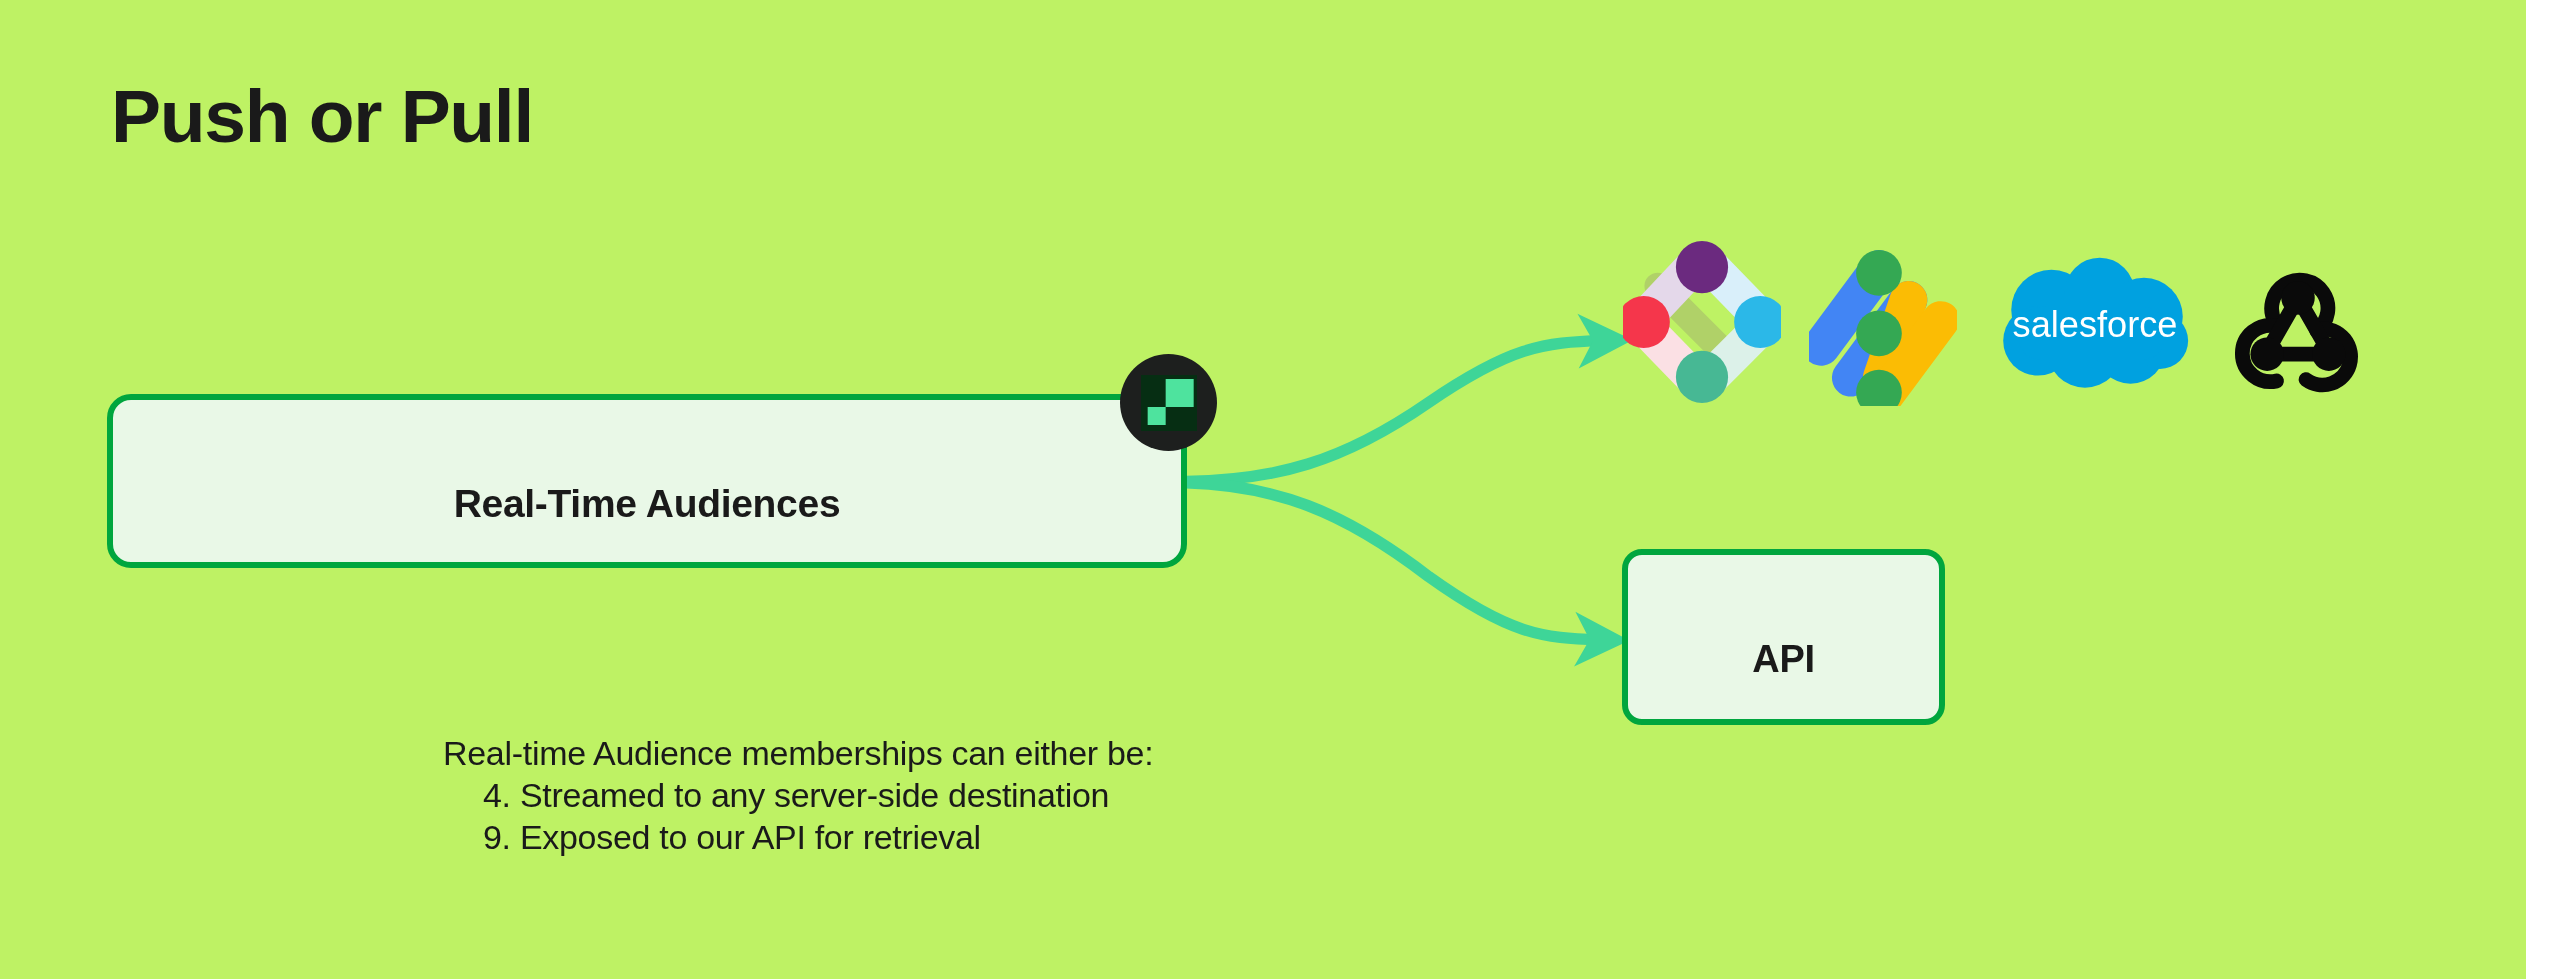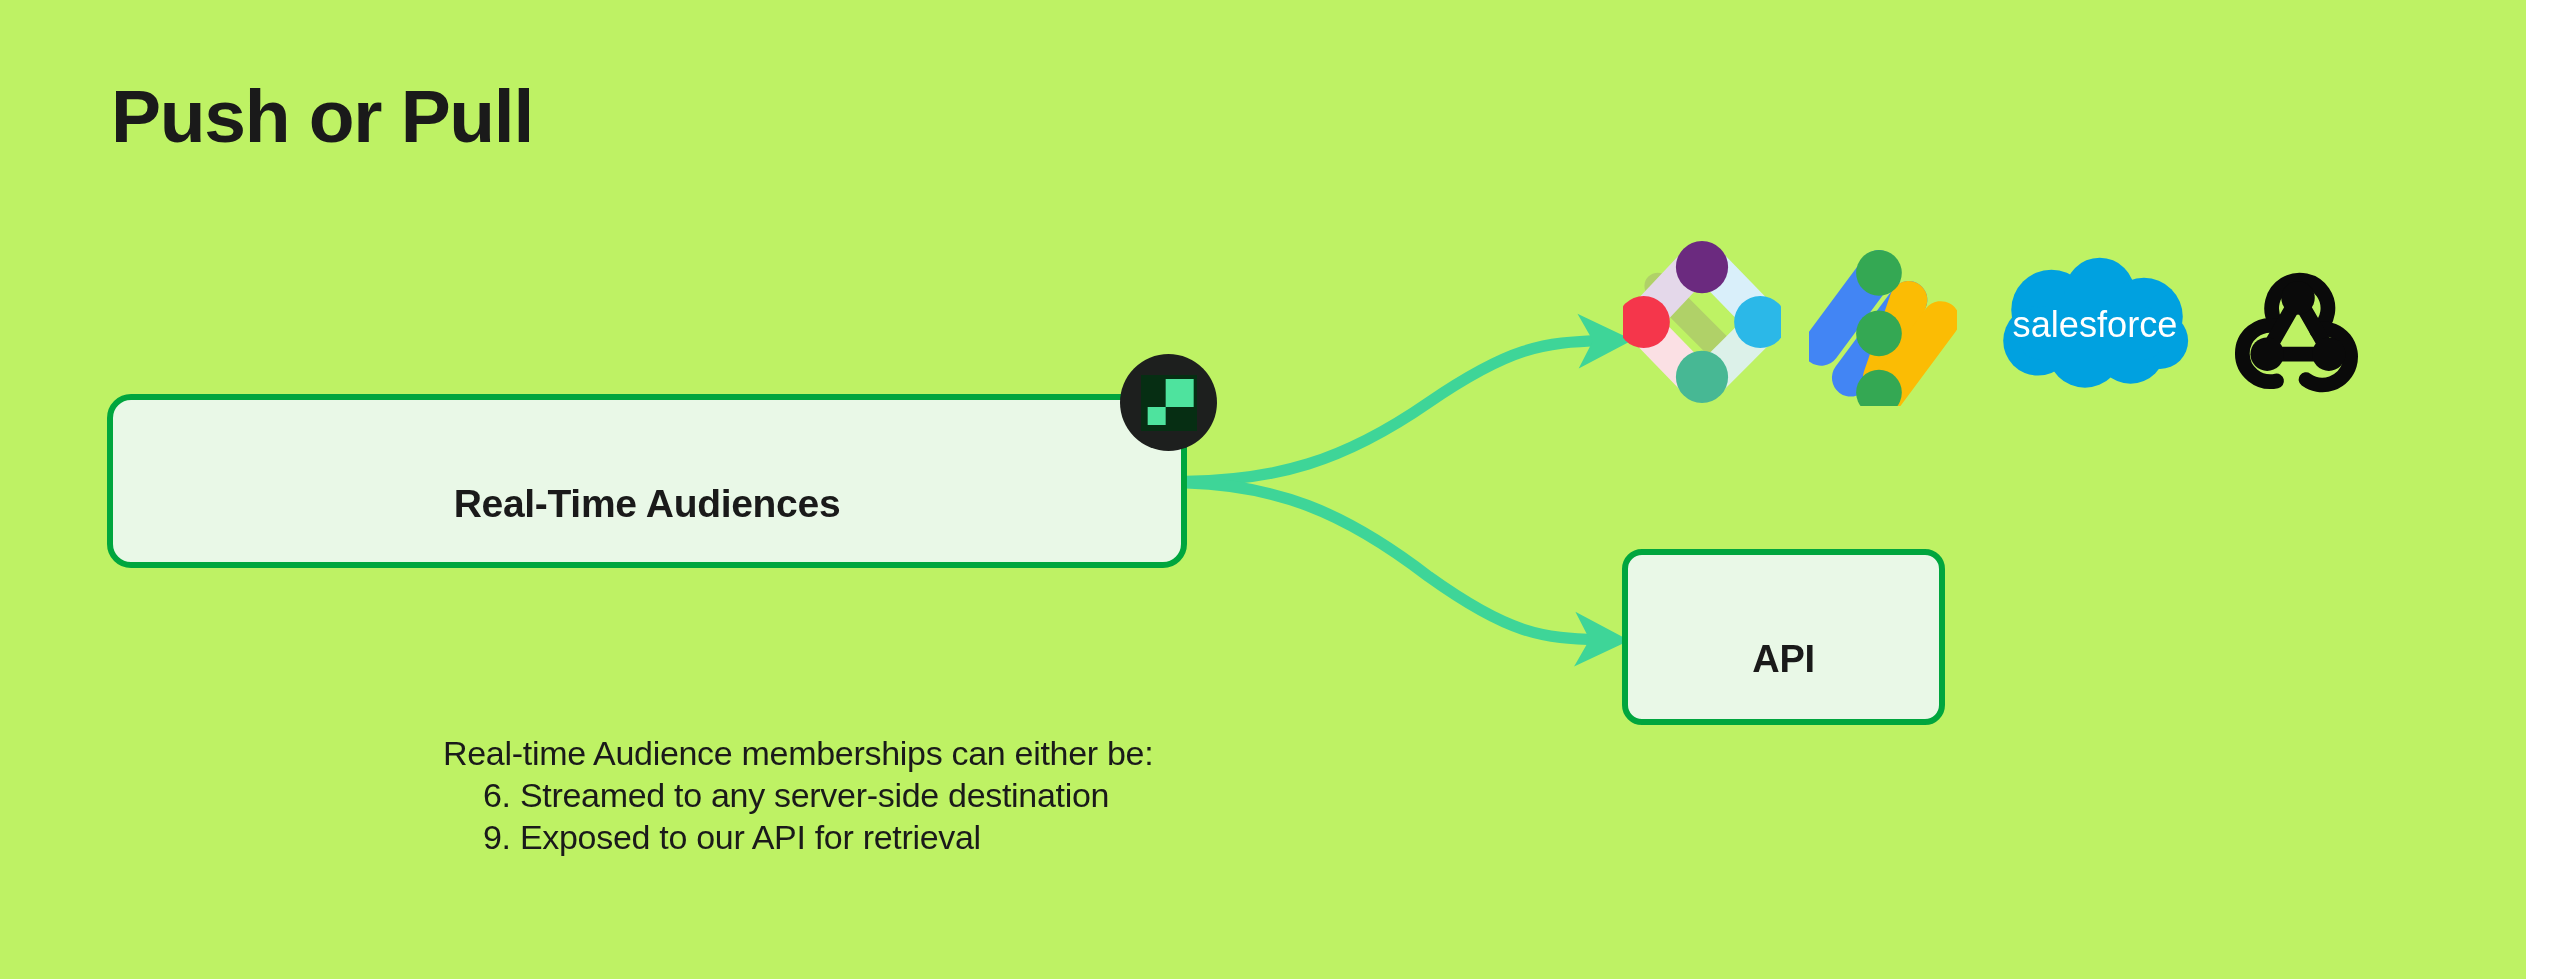--- a/index.html
+++ b/index.html
@@ -239,18 +239,18 @@
         <circle cx="106" cy="70" r="25" fill="#0A0A0A"></circle>
         <circle cx="60" cy="154" r="25" fill="#0A0A0A"></circle>
         <circle cx="152" cy="154" r="25" fill="#0A0A0A"></circle>
       </svg>
     </div>
 
   </div>
 
   <div id="caption">
     <div class="caption-line intro">Real-time Audience memberships can either be:</div>
-    <div class="caption-line item">6. Streamed to any server-side destination</div>
+    <div class="caption-line item">4. Streamed to any server-side destination</div>
     <div class="caption-line item">9. Exposed to our API for retrieval</div>
   </div>
 
 </div>
 
 
 </body></html>

